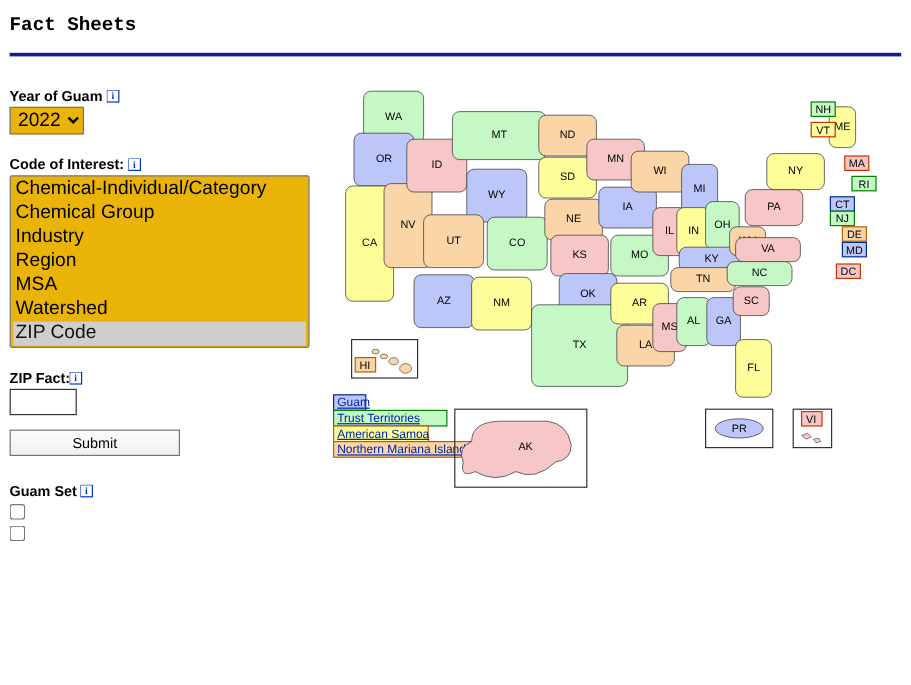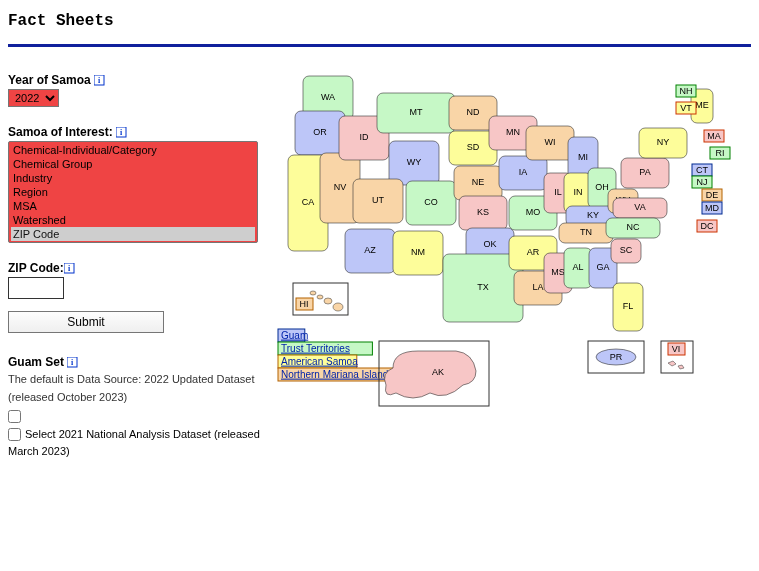--- a/index.html
+++ b/index.html
@@ -39,23 +39,23 @@
     font-size: 12px;
     margin-bottom: 2px;
   }
   .info-icon {
     display: inline-block;
     vertical-align: middle;
   }
   .info-icon svg { display: block; }
   select {
     font-family: inherit;
-    font-size: 11px;
+    font-size: 16px;
     padding: 1px 2px;
-    background: #ef4444;
+    background: #eab308;
     border: 1px solid #767676;
   }
   select.year {
     margin-bottom: 18px;
   }
   select.topic {
     width: 250px;
     margin-bottom: 18px;
     overflow-y: auto;
   }
@@ -63,21 +63,21 @@
     padding: 1px 2px;
   }
   input[type="text"] {
     border: 1px solid #333;
     padding: 3px 4px;
     font-size: 12px;
     width: 56px;
     margin-bottom: 12px;
   }
   .submit-btn {
-    width: 156px;
+    width: 142px;
     padding: 3px 6px;
     border: 1px solid #767676;
     background: linear-gradient(#fdfdfd, #efefef);
     font-family: inherit;
     font-size: 12px;
     cursor: pointer;
     margin-bottom: 22px;
   }
   .dataset-text {
     font-size: 11px;
@@ -138,78 +138,77 @@
 <body>
 
 <h1>Fact Sheets</h1>
 <div class="hr"></div>
 
 <div class="layout">
 
   <div class="left">
 
     <div class="label">
-      <span>Year of Samoa</span>
+      <span>Year of Guam</span>
       <span class="info-icon">
         <svg width="12" height="12">
             <rect x="0" y="0" width="10" height="10" fill="none" stroke="#0033cc"></rect>
             <text x="5" y="6" text-anchor="middle" dominant-baseline="middle" fill="#0033cc" font-size="8" font-family="serif">i</text>
           </svg>
       </span>
     </div>
     <select class="year">
       <option>2022</option>
     </select>
 
     <div class="label">
-      <span>Samoa of Interest:</span>
+      <span>Code of Interest:</span>
       <span class="info-icon">
         <svg width="12" height="12">
             <rect x="0" y="0" width="10" height="10" fill="none" stroke="#0033cc"></rect>
             <text x="5" y="6" text-anchor="middle" dominant-baseline="middle" fill="#0033cc" font-size="8" font-family="serif">i</text>
           </svg>
       </span>
     </div>
     <select id="topic-select" class="topic" size="7">
         <option>Chemical-Individual/Category</option>
         <option>Chemical Group</option>
         <option>Industry</option>
         <option>Region</option>
         <option>MSA</option>
         <option>Watershed</option>
         <option selected="">ZIP Code</option>
       </select>
 
     <div class="label">
-      <span>ZIP Code:</span><span class="info-icon">
+      <span>ZIP Fact:</span><span class="info-icon">
         <svg width="12" height="12">
             <rect x="0" y="0" width="10" height="10" fill="none" stroke="#0033cc"></rect>
             <text x="5" y="6" text-anchor="middle" dominant-baseline="middle" fill="#0033cc" font-size="8" font-family="serif">i</text>
           </svg>
       </span>
     </div>
     <input type="text" value="" style=""><br>
 
     <button class="submit-btn">Submit</button>
 
     <div class="label">
       <span>Guam Set</span>
       <span class="info-icon">
         <svg width="12" height="12">
             <rect x="0" y="0" width="10" height="10" fill="none" stroke="#0033cc"></rect>
             <text x="5" y="6" text-anchor="middle" dominant-baseline="middle" fill="#0033cc" font-size="8" font-family="serif">i</text>
           </svg>
       </span>
     </div>
-    <div class="dataset-text">The default is Data Source: 2022 Updated Dataset (released October 2023)</div>
     <div class="chk-row">
       <input type="checkbox" style="">
     </div>
     <div class="chk-row">
-      <input type="checkbox" style=""><span>Select 2021 National Analysis Dataset (released March 2023)</span>
+      <input type="checkbox" style="">
     </div>
   </div>
 
   <div class="right">
     <div class="map-wrap">
       <svg class="map-svg" id="map-svg" viewBox="0 0 480 340">
 
         <g id="states-group">
             <g>
               <rect x="35" y="3" width="50" height="44" rx="6" fill="#c6f8c6" class="state-path"></rect>

